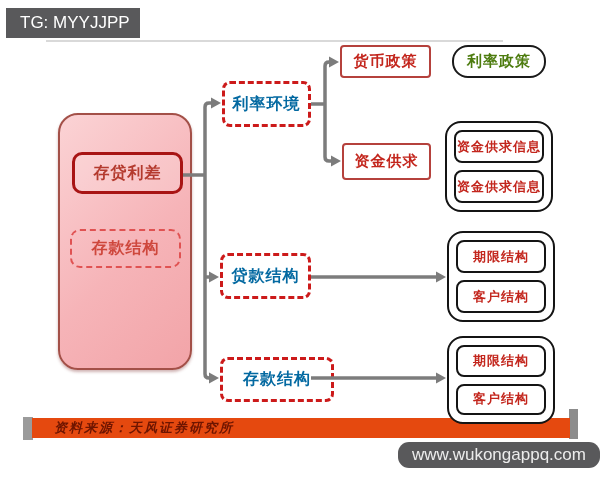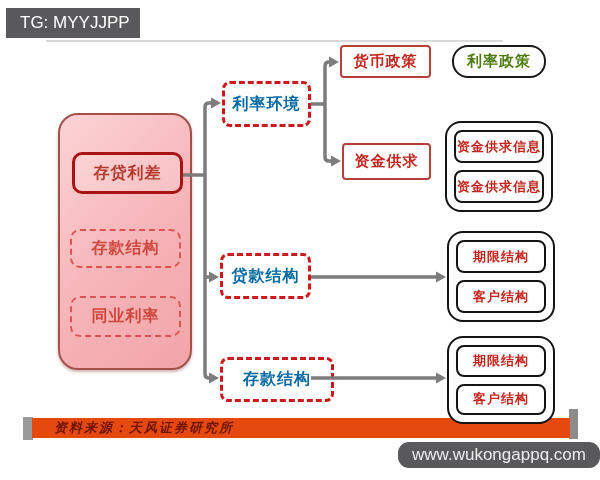--- a/index.html
+++ b/index.html
@@ -140,21 +140,20 @@
     <polygon points="219,378 209,372.5 209,383.5"></polygon>
     <polygon points="339,62 329,56.5 329,67.5"></polygon>
     <polygon points="341,161 331,155.5 331,166.5"></polygon>
     <polygon points="446,277 436,271.5 436,282.5"></polygon>
     <polygon points="446,378 436,372.5 436,383.5"></polygon>
   </svg>
 
   <div class="pink-panel"></div>
   <div class="bx spread-box">存贷利差</div>
   <div class="bx pink-dashed bond-box">存款结构</div>
-  <div class="bx pink-dashed interbank-box">同业利率</div>
 
   <div class="bx mid-dashed rate-env">利率环境</div>
   <div class="bx mid-dashed loan-struct">贷款结构</div>
   <div class="bx mid-dashed dep-struct">存款结构</div>
 
   <div class="bx red-solid monetary">货币政策</div>
   <div class="bx black-solid rate-policy">利率政策</div>
   <div class="bx red-solid funds">资金供求</div>
 
   <div class="group group1">

